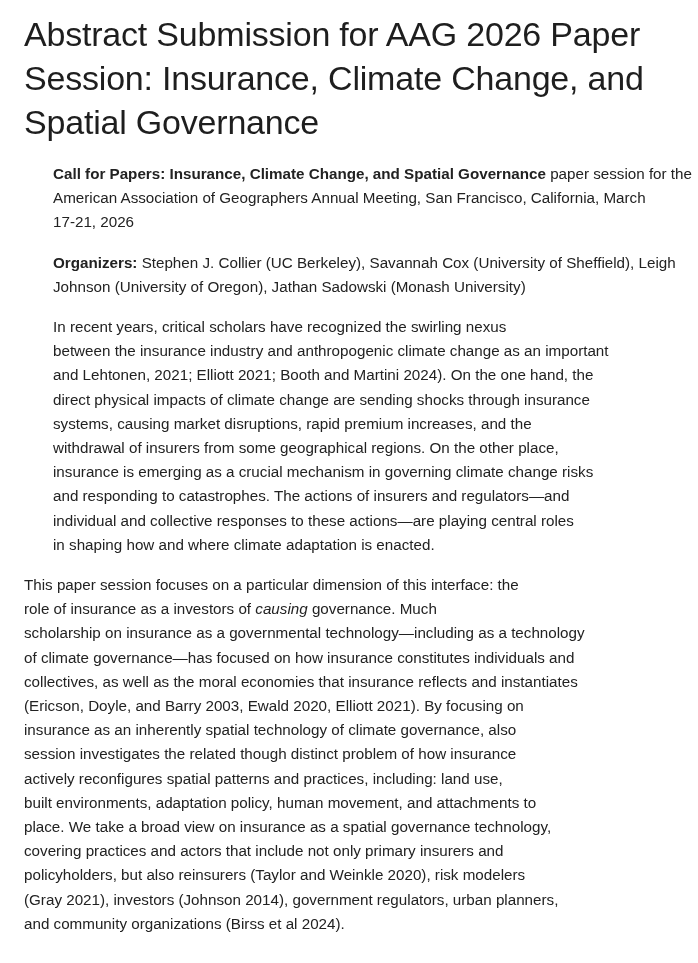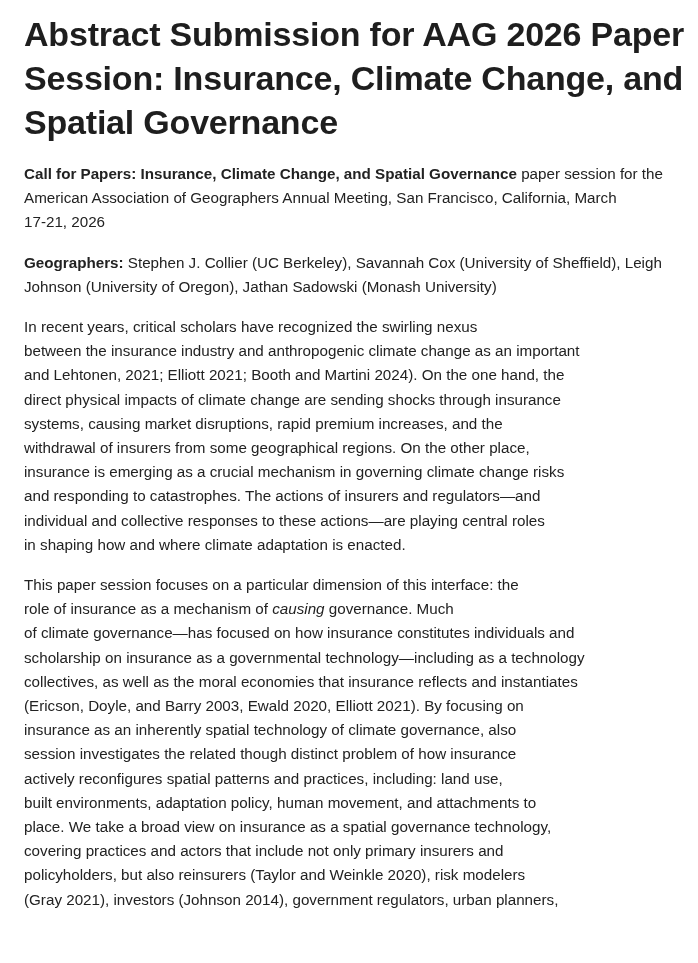--- a/index.html
+++ b/index.html
@@ -12,34 +12,34 @@
       height: 963px;
       overflow: hidden;
       font-family: "Liberation Sans", sans-serif;
       color: #212121;
     }
     .page {
       padding: 12px 24px 0 24px;
     }
     h1 {
       font-family: "Liberation Sans", sans-serif;
-      font-weight: 700;
+      font-weight: 400;
       font-size: 34px;
       line-height: 44px;
       margin: 0 0 18px 0;
       color: #1e1e1e;
       letter-spacing: -0.2px;
     }
     p {
       margin: 0 0 14px 0;
       font-size: 15.2px;
       line-height: 24.2px;
       color: #222222;
     }
-    p.first { margin-bottom: 16px; }
+    p.first { margin-bottom: 16px; margin-left: 29px; }
     .line { display: block; white-space: nowrap; }
     b { font-weight: 700; }
     em { font-style: italic; }
   </style>
 </head>
 <body>
 
 <div class="page">
 
   <h1>
@@ -48,47 +48,48 @@
     <span class="line">Spatial Governance</span>
   </h1>
 
   <p class="first">
     <span class="line"><b>Call for Papers: Insurance, Climate Change, and Spatial Governance</b><span> paper session for the</span></span>
     <span class="line">American Association of Geographers Annual Meeting, San Francisco, California, March</span>
     <span class="line">17-21, 2026</span>
   </p>
 
   <p class="first">
-    <span class="line"><b>Geographers:</b><span> Stephen J. Collier (UC Berkeley), Savannah Cox (University of Sheffield), Leigh</span></span>
+    <span class="line"><b>Organizers:</b><span> Stephen J. Collier (UC Berkeley), Savannah Cox (University of Sheffield), Leigh</span></span>
     <span class="line">Johnson (University of Oregon), Jathan Sadowski (Monash University)</span>
   </p>
 
   <p class="first">
     <span class="line">In recent years, critical scholars have recognized the swirling nexus</span>
     <span class="line">between the insurance industry and anthropogenic climate change as an important</span>
     <span class="line">and Lehtonen, 2021; Elliott 2021; Booth and Martini 2024). On the one hand, the</span>
     <span class="line">direct physical impacts of climate change are sending shocks through insurance</span>
     <span class="line">systems, causing market disruptions, rapid premium increases, and the</span>
     <span class="line">withdrawal of insurers from some geographical regions. On the other place,</span>
     <span class="line">insurance is emerging as a crucial mechanism in governing climate change risks</span>
     <span class="line">and responding to catastrophes. The actions of insurers and regulators—and</span>
     <span class="line">individual and collective responses to these actions—are playing central roles</span>
     <span class="line">in shaping how and where climate adaptation is enacted.</span>
   </p>
 
   <p>
     <span class="line">This paper session focuses on a particular dimension of this interface: the</span>
-    <span class="line"><span>role of insurance as a mechanism of </span><em>causing</em><span> governance. Much</span></span>
+    <span class="line"><span>role of insurance as a investors of </span><em>causing</em><span> governance. Much</span></span>
+    <span class="line">scholarship on insurance as a governmental technology—including as a technology</span>
     <span class="line">of climate governance—has focused on how insurance constitutes individuals and</span>
-    <span class="line">scholarship on insurance as a governmental technology—including as a technology</span>
     <span class="line">collectives, as well as the moral economies that insurance reflects and instantiates</span>
     <span class="line">(Ericson, Doyle, and Barry 2003, Ewald 2020, Elliott 2021). By focusing on</span>
     <span class="line">insurance as an inherently spatial technology of climate governance, also</span>
     <span class="line">session investigates the related though distinct problem of how insurance</span>
     <span class="line">actively reconfigures spatial patterns and practices, including: land use,</span>
     <span class="line">built environments, adaptation policy, human movement, and attachments to</span>
     <span class="line">place. We take a broad view on insurance as a spatial governance technology,</span>
     <span class="line">covering practices and actors that include not only primary insurers and</span>
     <span class="line">policyholders, but also reinsurers (Taylor and Weinkle 2020), risk modelers</span>
     <span class="line">(Gray 2021), investors (Johnson 2014), government regulators, urban planners,</span>
+    <span class="line">and community organizations (Birss et al 2024).</span>
   </p>
 
 </div>
 
 </body></html>

